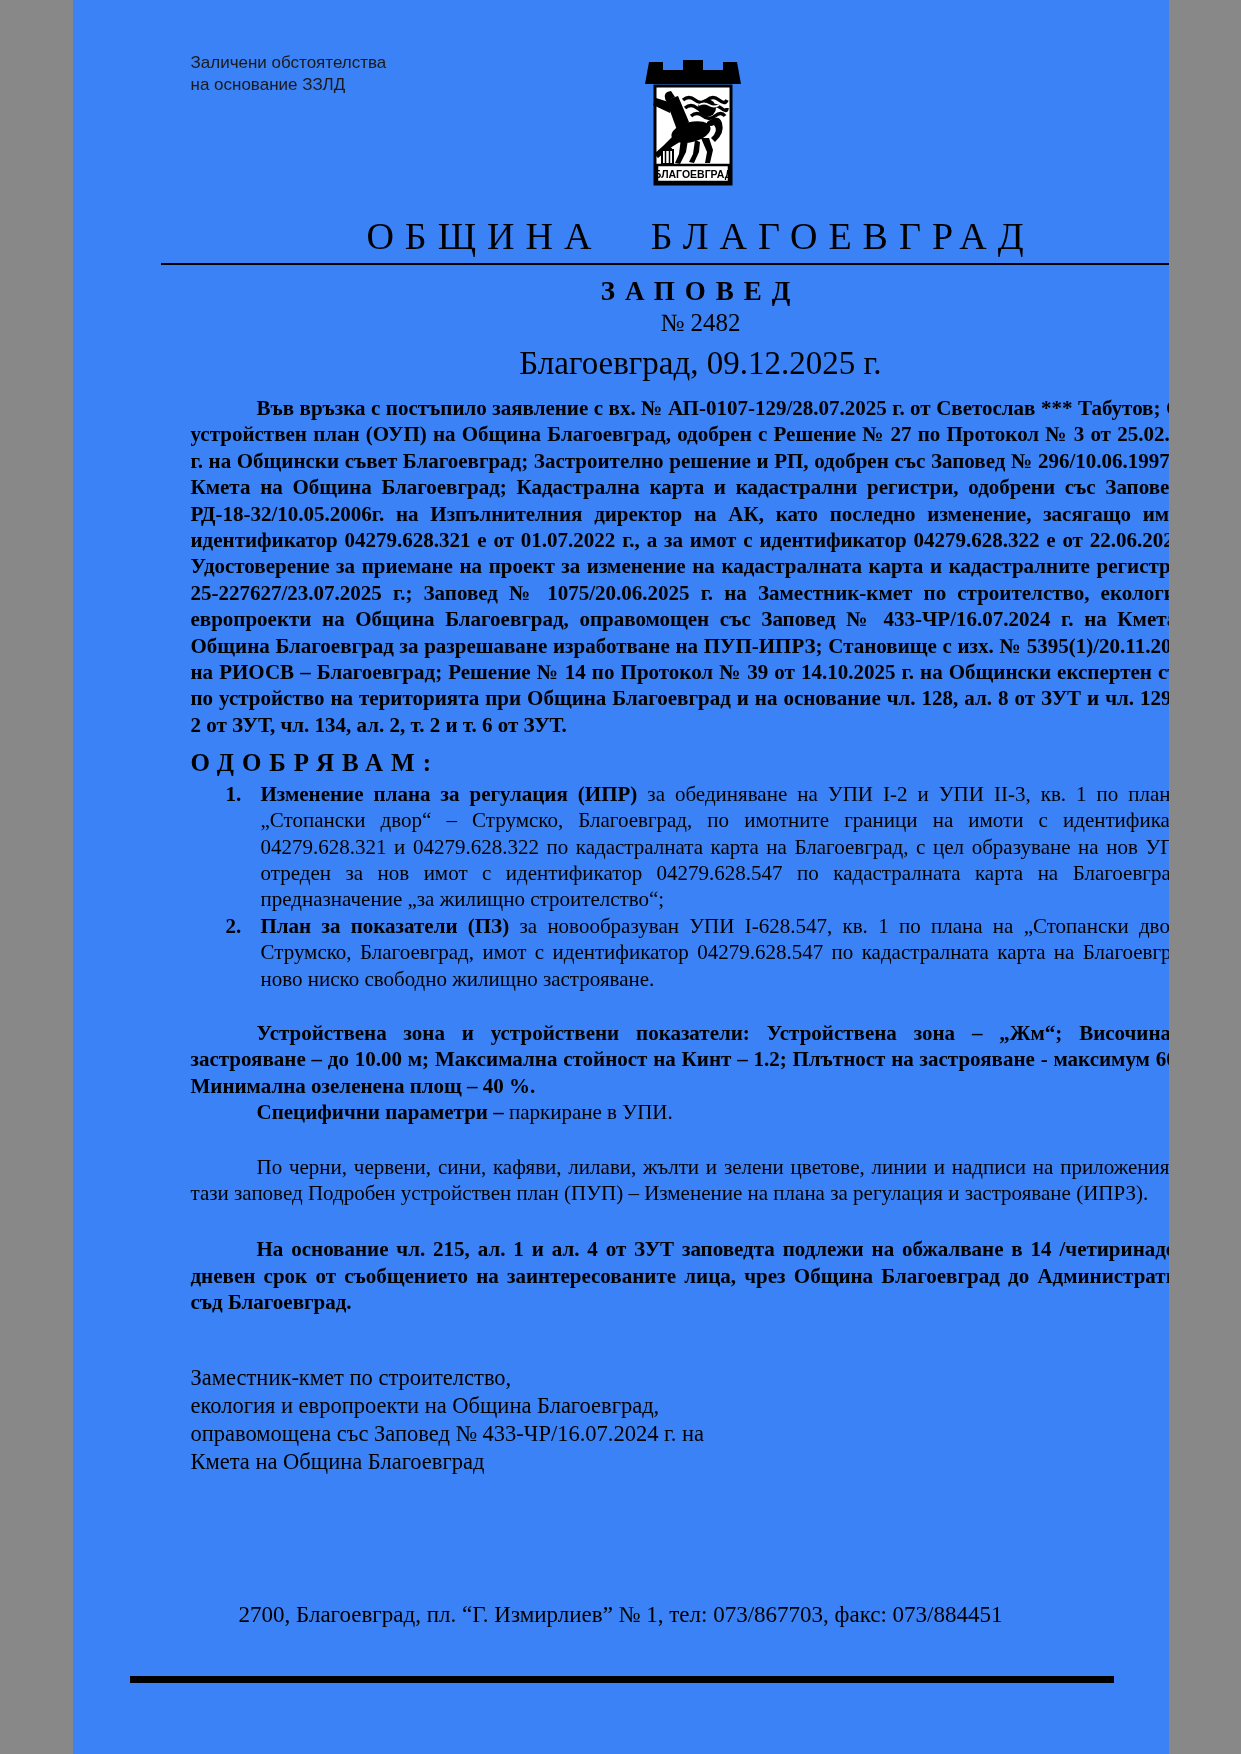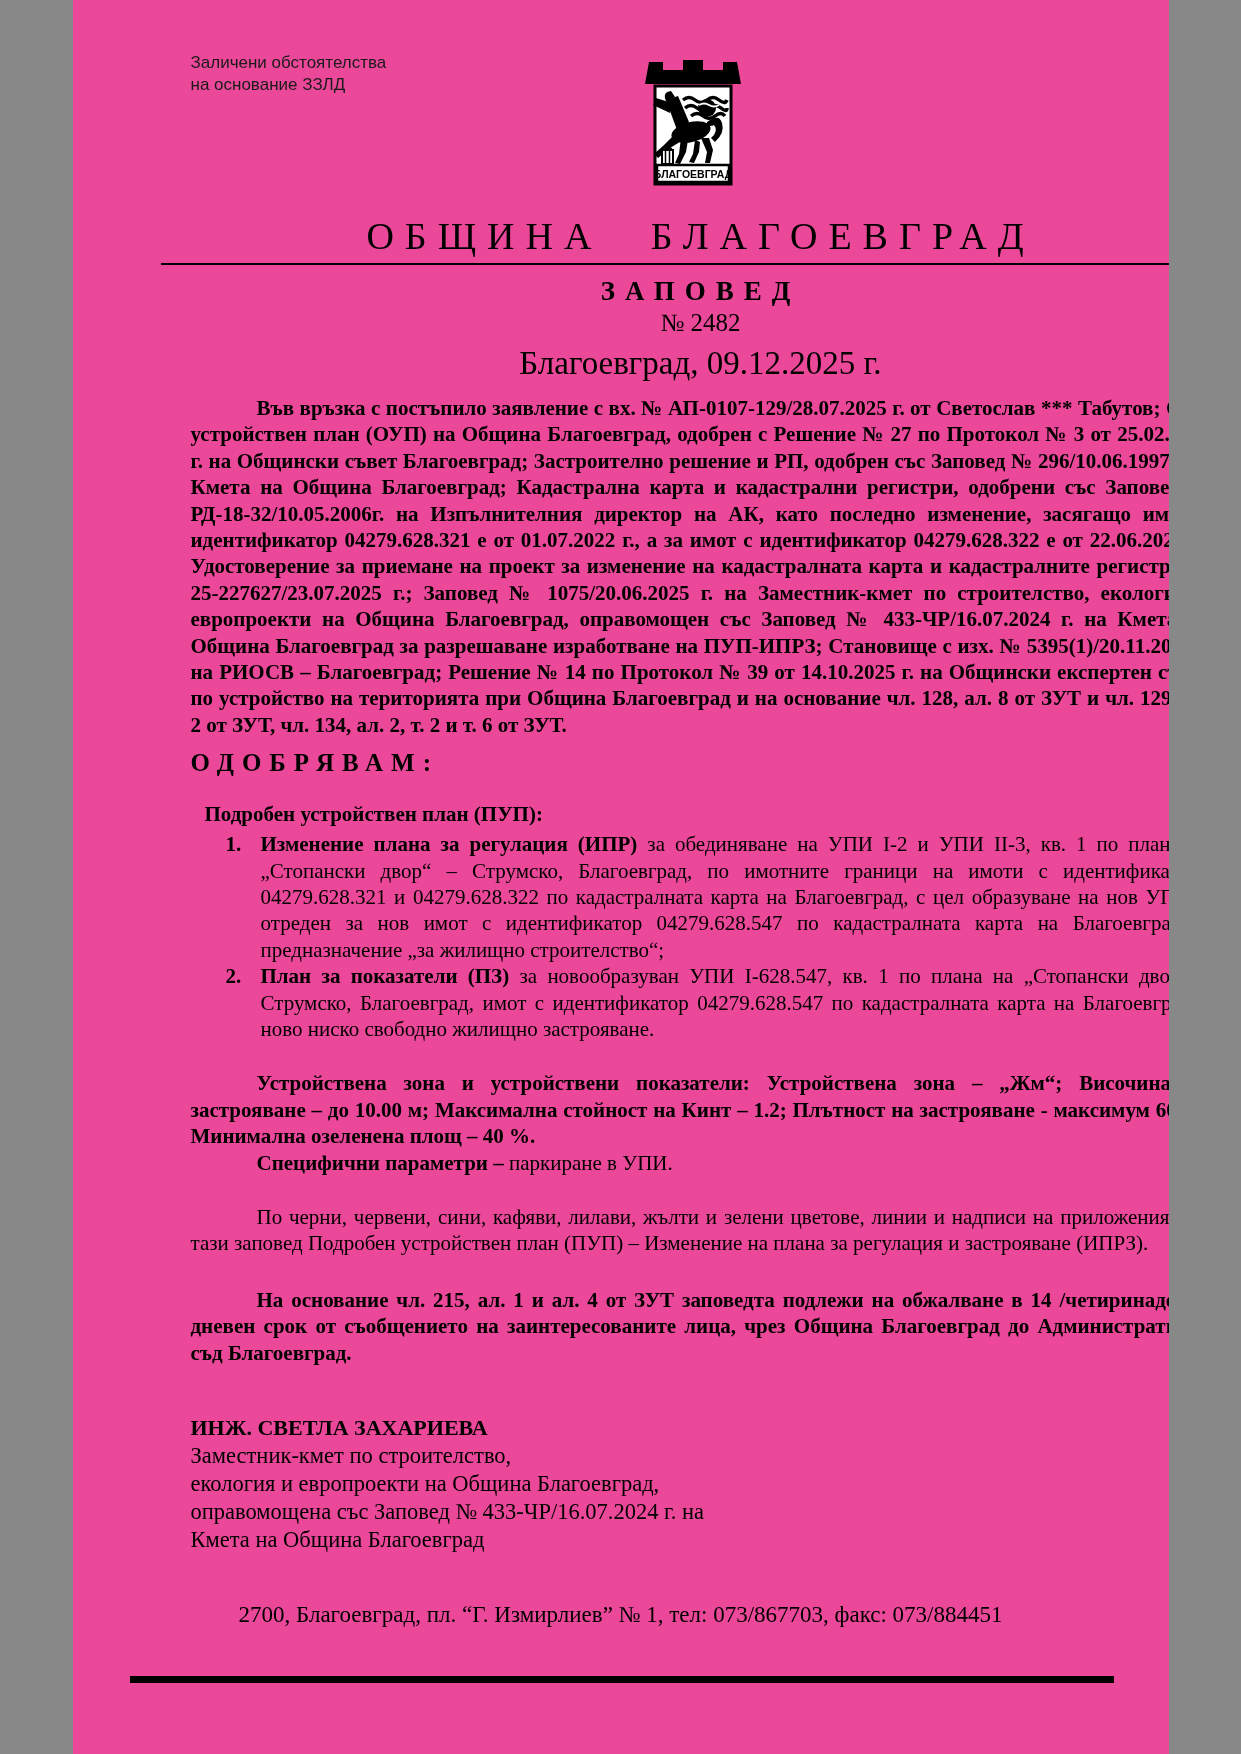--- a/index.html
+++ b/index.html
@@ -1,21 +1,21 @@
 <!DOCTYPE html>
 <html lang="bg"><head>
 <meta charset="utf-8">
 <style>
   * { box-sizing: border-box; margin: 0; padding: 0; }
   html,body { background:#888; }
   .page {
     position: relative;
     width: 1096px; height: 1754px;
     margin: 0 auto;
-    background: #ec4899;
+    background: #3b82f6;
     color: #000;
     font-family: "Liberation Serif", serif;
     overflow: hidden;
   }
   .redaction-note {
     position: absolute; left: 118px; top: 52px;
     font-family: "Liberation Sans", sans-serif;
     font-size: 17px; line-height: 1.3; color:#1a1a1a;
   }
   .logo { position: absolute; left: 566px; top: 58px; }
@@ -105,21 +105,20 @@
     <div class="title">ОБЩИНА БЛАГОЕВГРАД</div>
     <div class="header-rule"></div>
     <div class="doc-type">ЗАПОВЕД</div>
     <div class="doc-number">№ 2482</div>
     <div class="place-date">Благоевград, 09.12.2025 г.</div>
 
     <p class="just intro">Във връзка с постъпило заявление с вх. № АП-0107-129/28.07.2025 г. от Светослав *** Табутов; Общ устройствен план (ОУП) на Община Благоевград, одобрен с Решение № 27 по Протокол № 3 от 25.02.2011 г. на Общински съвет Благоевград; Застроително решение и РП, одобрен със Заповед № 296/10.06.1997г. на Кмета на Община Благоевград; Кадастрална карта и кадастрални регистри, одобрени със Заповед № РД-18-32/10.05.2006г. на Изпълнителния директор на АК, като последно изменение, засягащо имот с идентификатор 04279.628.321 е от 01.07.2022 г., а за имот с идентификатор 04279.628.322 е от 22.06.2022 г.; Удостоверение за приемане на проект за изменение на кадастралната карта и кадастралните регистри № 25-227627/23.07.2025 г.; Заповед № 1075/20.06.2025 г. на Заместник-кмет по строителство, екология и европроекти на Община Благоевград, оправомощен със Заповед № 433-ЧР/16.07.2024 г. на Кмета на Община Благоевград за разрешаване изработване на ПУП-ИПРЗ; Становище с изх. № 5395(1)/20.11.2025 г. на РИОСВ – Благоевград; Решение № 14 по Протокол № 39 от 14.10.2025 г. на Общински експертен съвет по устройство на територията при Община Благоевград и на основание чл. 128, ал. 8 от ЗУТ и чл. 129, ал. 2 от ЗУТ, чл. 134, ал. 2, т. 2 и т. 6 от ЗУТ.</p>
 
     <div class="approve-heading">ОДОБРЯВАМ:</div>
 
-    <div class="pup-heading">Подробен устройствен план (ПУП):</div>
 
     <div class="list">
       <div class="list-item">
         <span class="num">1.</span>
         <span class="b">Изменение плана за регулация (ИПР)</span><span> за обединяване на УПИ I-2 и УПИ II-3, кв. 1 по плана на „Стопански двор“ – Струмско, Благоевград, по имотните граници на имоти с идентификатори 04279.628.321 и 04279.628.322 по кадастралната карта на Благоевград, с цел образуване на нов УПИ I, отреден за нов имот с идентификатор 04279.628.547 по кадастралната карта на Благоевград, с предназначение „за жилищно строителство“;</span>
       </div>
       <div class="list-item">
         <span class="num">2.</span>
         <span class="b">План за показатели (ПЗ)</span><span> за новообразуван УПИ I-628.547, кв. 1 по плана на „Стопански двор“ – Струмско, Благоевград, имот с идентификатор 04279.628.547 по кадастралната карта на Благоевград – ново ниско свободно жилищно застрояване.</span>
       </div>
@@ -127,21 +126,20 @@
 
     <p class="just zone">Устройствена зона и устройствени показатели: Устройствена зона – „Жм“; Височина на застрояване – до 10.00 м; Максимална стойност на Кинт – 1.2; Плътност на застрояване - максимум 60 %; Минимална озеленена площ – 40 %.</p>
 
     <p class="specific"><span class="b">Специфични параметри –</span><span> паркиране в УПИ.</span></p>
 
     <p class="just colors">По черни, червени, сини, кафяви, лилави, жълти и зелени цветове, линии и надписи на приложения към тази заповед Подробен устройствен план (ПУП) – Изменение на плана за регулация и застрояване (ИПРЗ).</p>
 
     <p class="just appeal">На основание чл. 215, ал. 1 и ал. 4 от ЗУТ заповедта подлежи на обжалване в 14 /четиринадесет/ дневен срок от съобщението на заинтересованите лица, чрез Община Благоевград до Административен съд Благоевград.</p>
 
     <div class="signature">
-      <div class="sig-name">ИНЖ. СВЕТЛА ЗАХАРИЕВА</div>
       <div class="sig-line">Заместник-кмет по строителство,</div>
       <div class="sig-line">екология и европроекти на Община Благоевград,</div>
       <div class="sig-line">оправомощена със Заповед № 433-ЧР/16.07.2024 г. на</div>
       <div class="sig-line">Кмета на Община Благоевград</div>
     </div>
 
   </div>
 
   <div class="footer-rule"></div>
   <div class="footer-address">2700, Благоевград, пл. “Г. Измирлиев” № 1, тел: 073/867703, факс: 073/884451</div>

